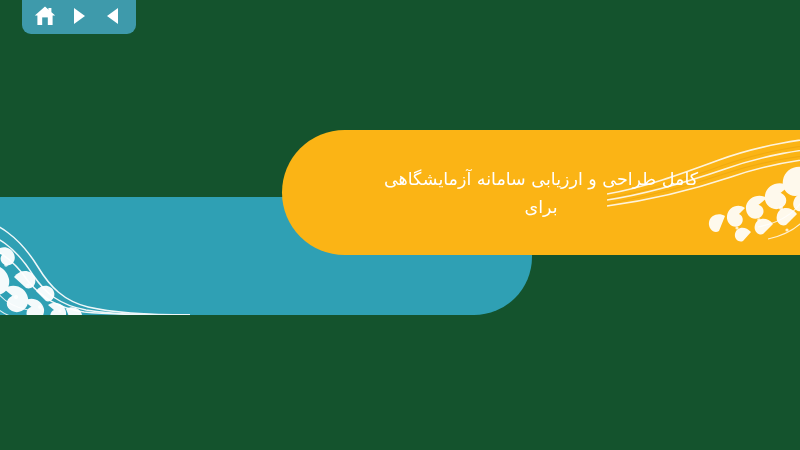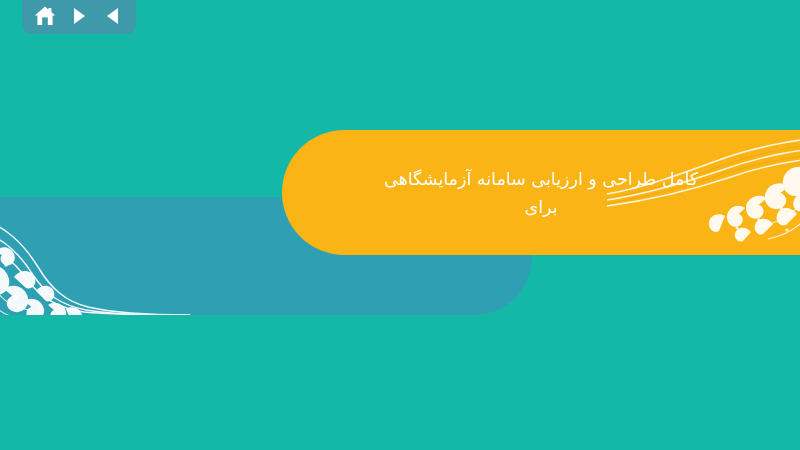--- a/index.html
+++ b/index.html
@@ -12,21 +12,21 @@
     height: 450px;
     overflow: hidden;
     background: #474747;
     font-family: "DejaVu Sans", "Liberation Sans", sans-serif;
   }
 
   #slide {
     position: relative;
     width: 800px;
     height: 450px;
-    background: #14b8a6;
+    background: #14532d;
     overflow: hidden;
     margin-left: 8px;
   }
 
   
   #nav-bar {
     position: absolute;
     left: 22px;
     top: 0;
     width: 114px;

